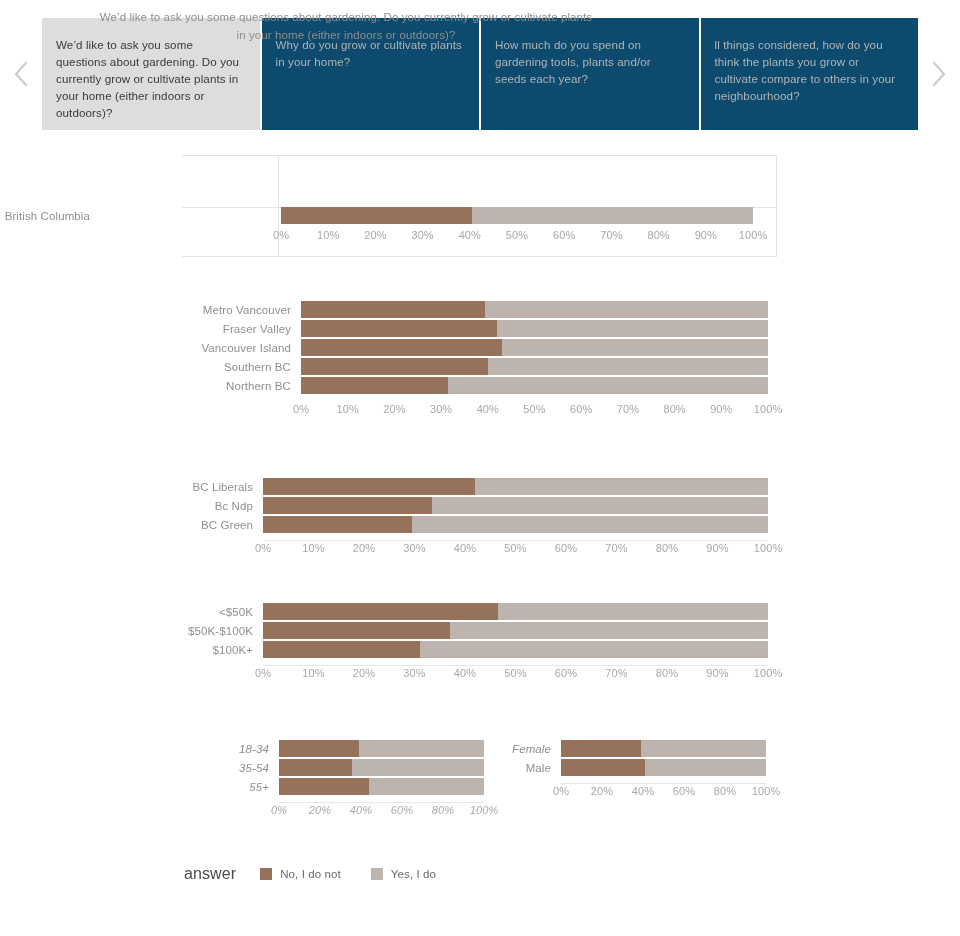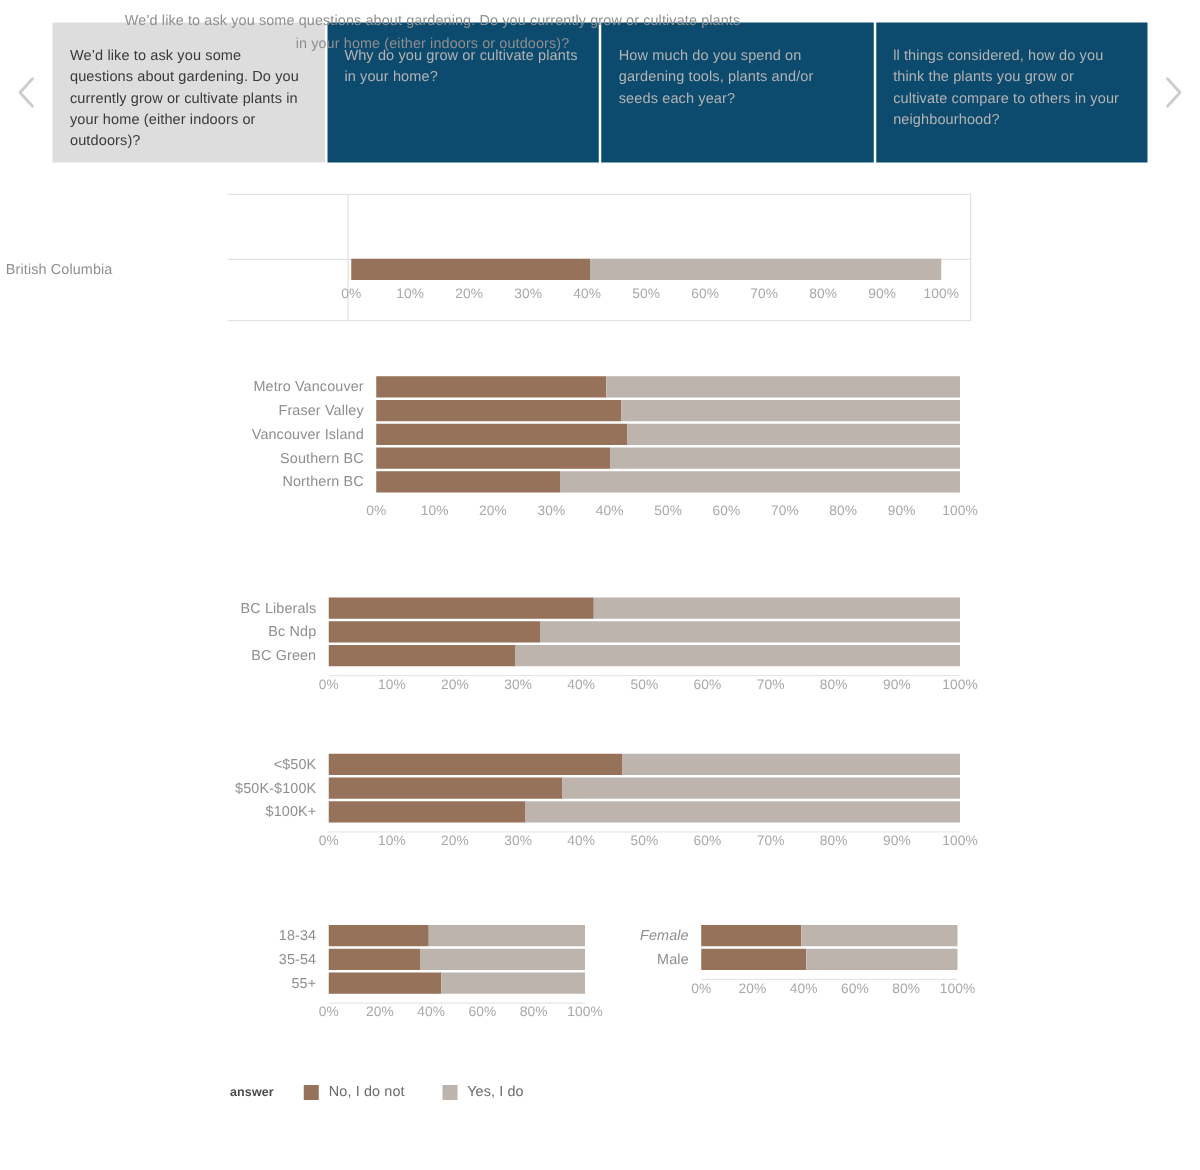--- a/index.html
+++ b/index.html
@@ -145,23 +145,23 @@
   
   .legend {
     position: absolute;
     left: 184px; top: 864px;
     display: flex;
     align-items: center;
     height: 20px;
     gap: 0;
   }
   .legend-title {
-    font-size: 10px;
+    font-size: 16px;
     color: #4a4a4a;
-    font-weight: bold;
+    font-weight: normal;
     letter-spacing: 0.1px;
     margin-right: 24px;
   }
   .legend-item {
     display: flex;
     align-items: center;
     margin-right: 30px;
     cursor: pointer;
   }
   .legend-swatch {
@@ -389,21 +389,21 @@
         <div class="tick" style="left: 465px;">40%</div>
         <div class="tick" style="left: 515.5px;">50%</div>
         <div class="tick" style="left: 566px;">60%</div>
         <div class="tick" style="left: 616.5px;">70%</div>
         <div class="tick" style="left: 667px;">80%</div>
         <div class="tick" style="left: 717.5px;">90%</div>
         <div class="tick" style="left: 768px;">100%</div>
       </div>
   </div>
 
-  <div class="panel" style="left:0px; top:739px; width:500px;">
+  <div class="panel" style="left:16px; top:739px; width:500px;font-style:italic;">
     <div id="age-rows">
         <div class="row" style="height: 19px;">
           <div class="row-label" style="width: 260px;">18-34</div>
           <div class="bar-track" style="width: 205px; margin-left: 3px;">
             <div class="seg-no" style="width: 39%; background: rgb(150, 114, 90);"></div>
             <div class="seg-yes" style="left: 39%; width: 61%; background: rgb(189, 180, 173);"></div>
           </div>
         </div>
         <div class="row" style="height: 19px;">
           <div class="row-label" style="width: 260px;">35-54</div>

